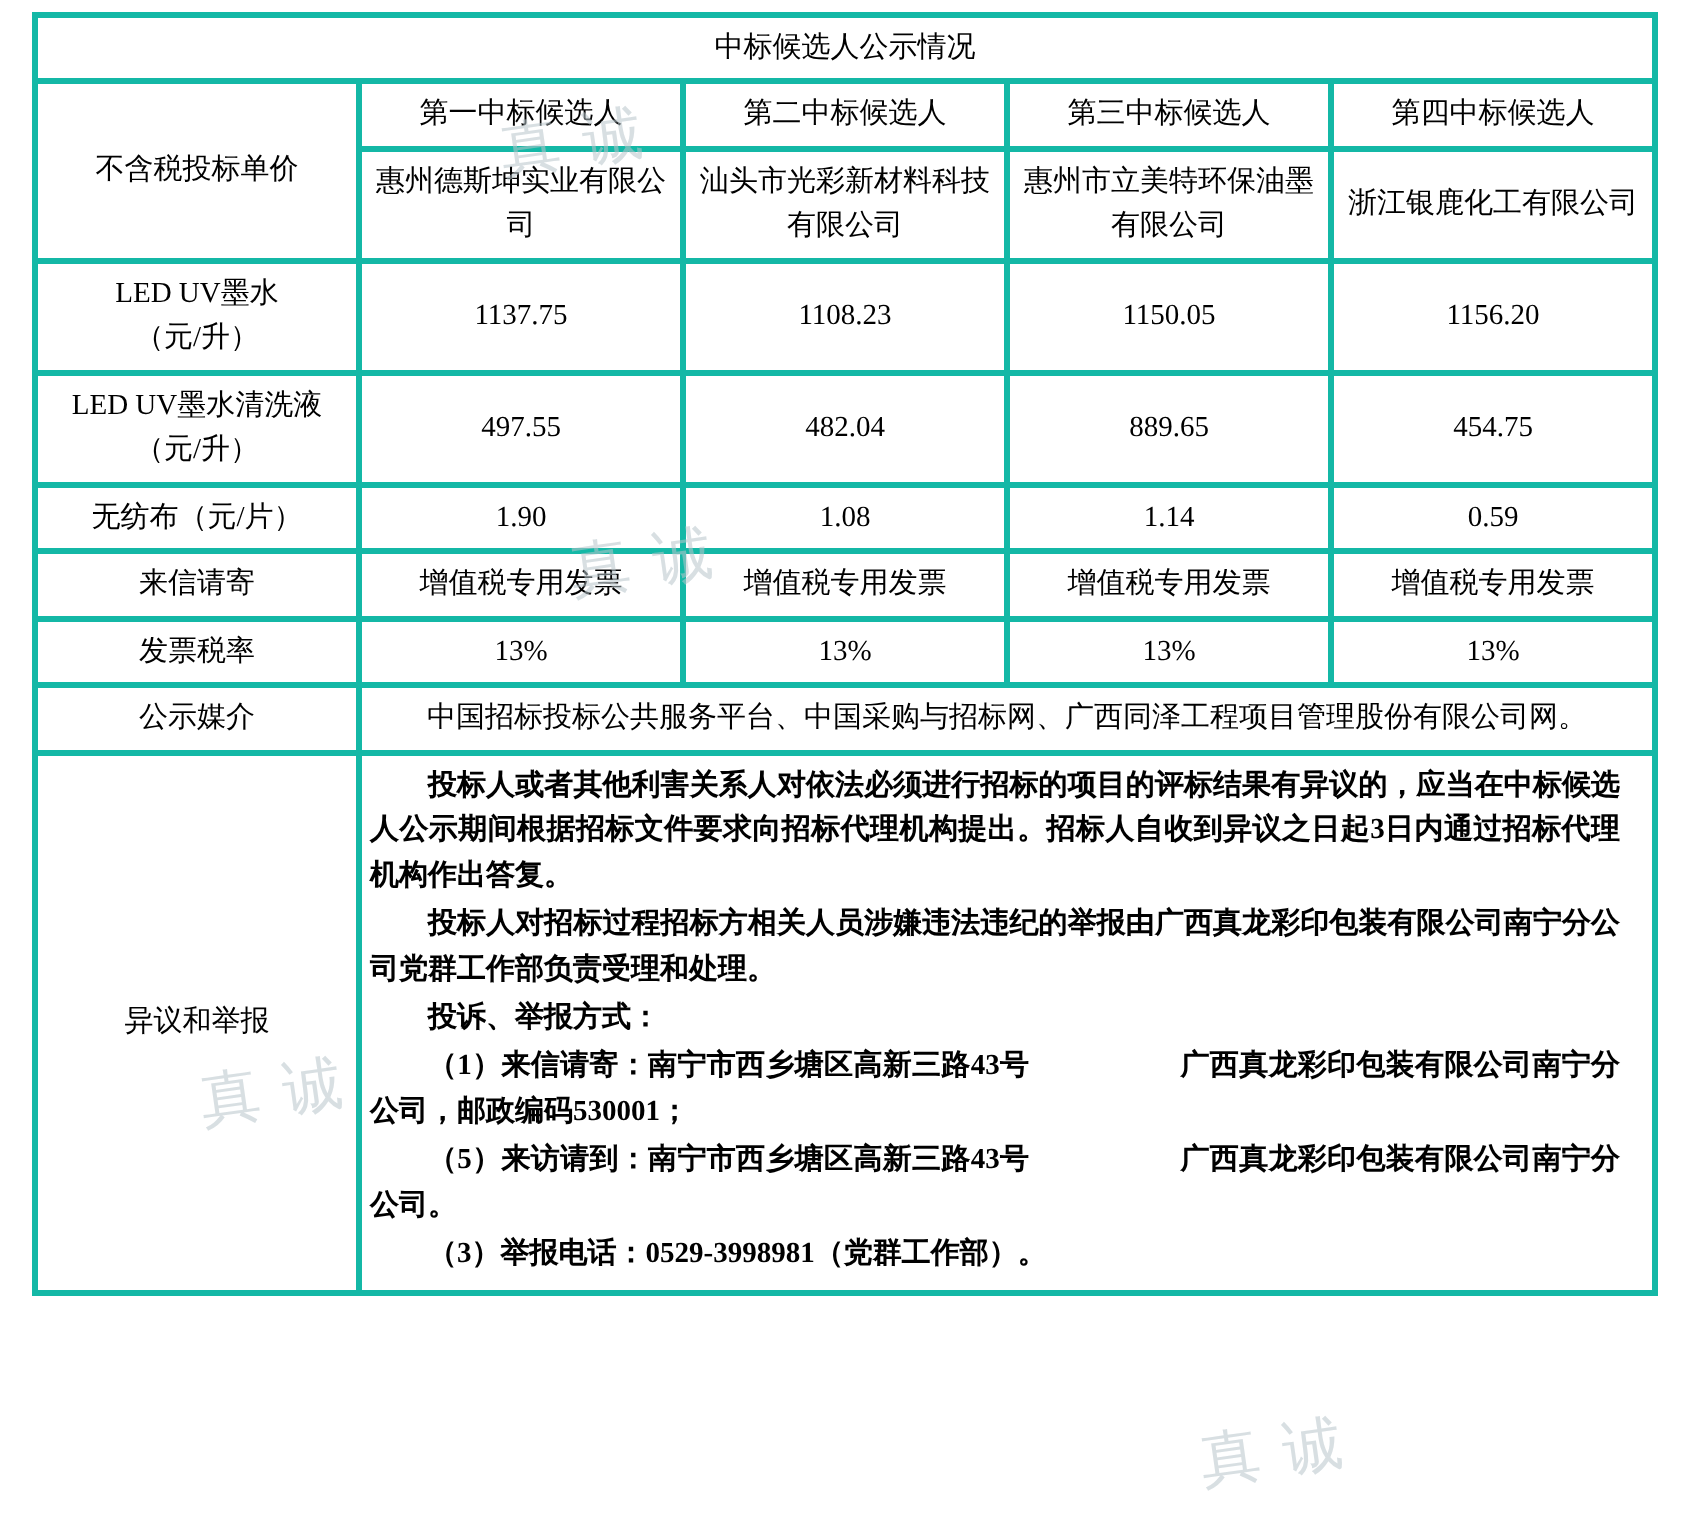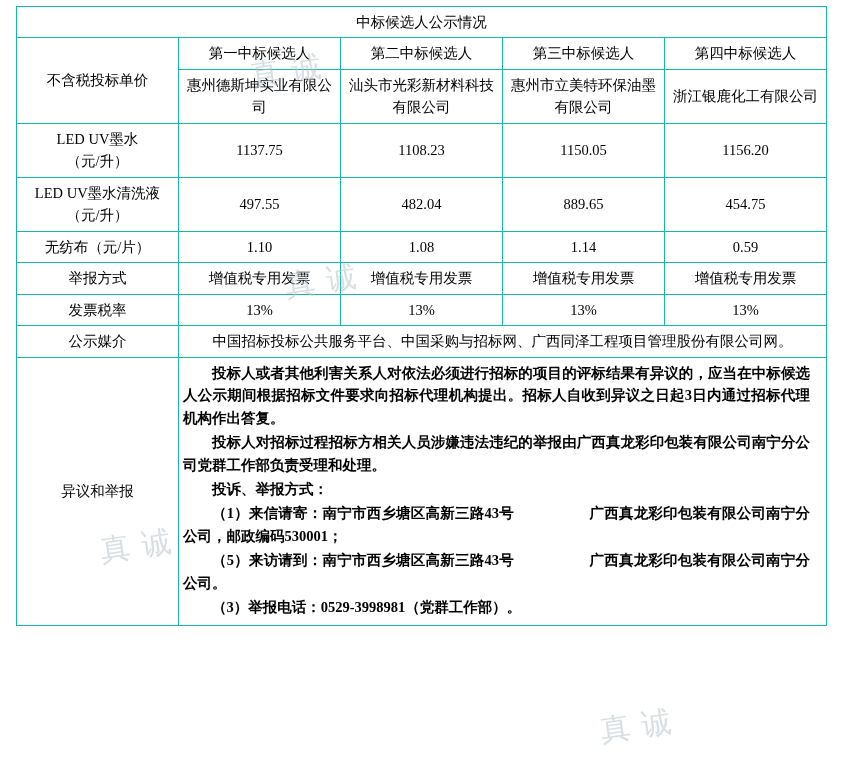--- a/index.html
+++ b/index.html
@@ -20,21 +20,21 @@
     height: 761px;
     box-sizing: border-box;
   }
   table.main {
     border-collapse: collapse;
     width: 810px;
     margin: 6px 16px 0 16px;
     table-layout: fixed;
   }
   table.main td {
-    border: 1px solid #14b8a6;
+    border: 3px solid #14b8a6;
     text-align: center;
     vertical-align: middle;
     font-size: 14.5px;
     line-height: 1.55;
     padding: 4px 4px;
   }
   .title-cell {
     font-size: 15.5px;
     padding: 6px 4px 7px 4px;
   }
@@ -152,28 +152,28 @@
           <div>（元/升）</div>
         </td>
         <td class="num-cell">497.55</td>
         <td class="num-cell">482.04</td>
         <td class="num-cell">889.65</td>
         <td class="num-cell">454.75</td>
       </tr>
 
       <tr>
         <td class="label-cell">无纺布（元/片）</td>
-        <td class="num-cell">1.10</td>
+        <td class="num-cell">1.90</td>
         <td class="num-cell">1.08</td>
         <td class="num-cell">1.14</td>
         <td class="num-cell">0.59</td>
       </tr>
 
       <tr>
-        <td class="label-cell">举报方式</td>
+        <td class="label-cell">来信请寄</td>
         <td class="small-cell">增值税专用发票</td>
         <td class="small-cell">增值税专用发票</td>
         <td class="small-cell">增值税专用发票</td>
         <td class="small-cell">增值税专用发票</td>
       </tr>
 
       <tr>
         <td class="label-cell">发票税率</td>
         <td class="small-cell">13%</td>
         <td class="small-cell">13%</td>

